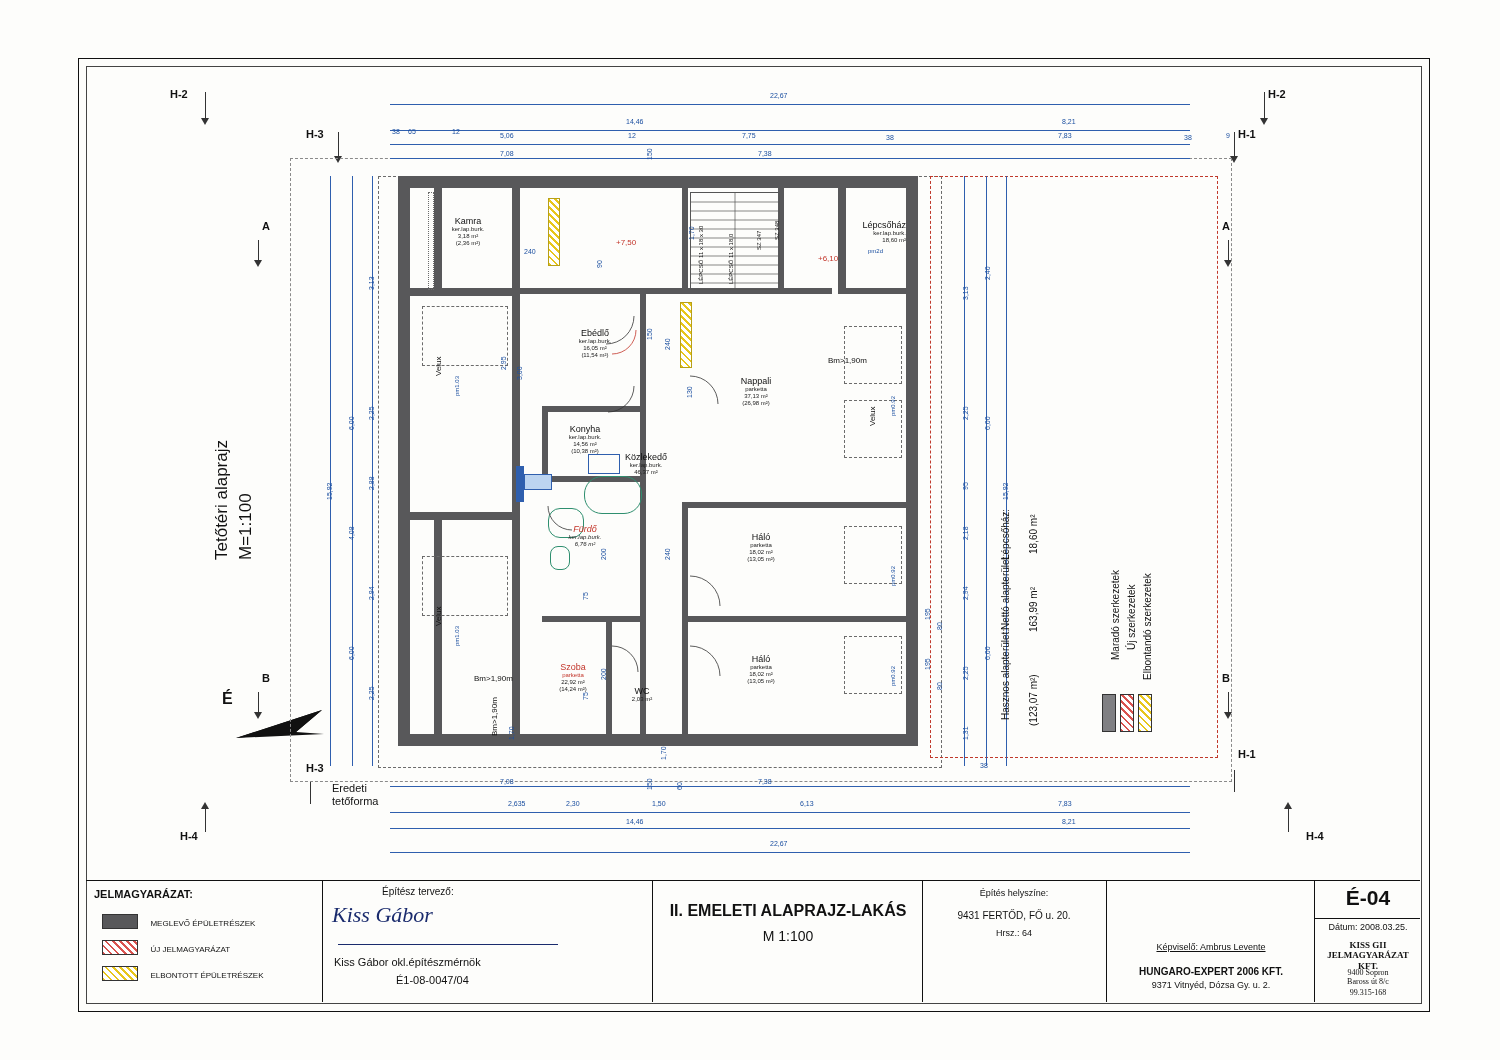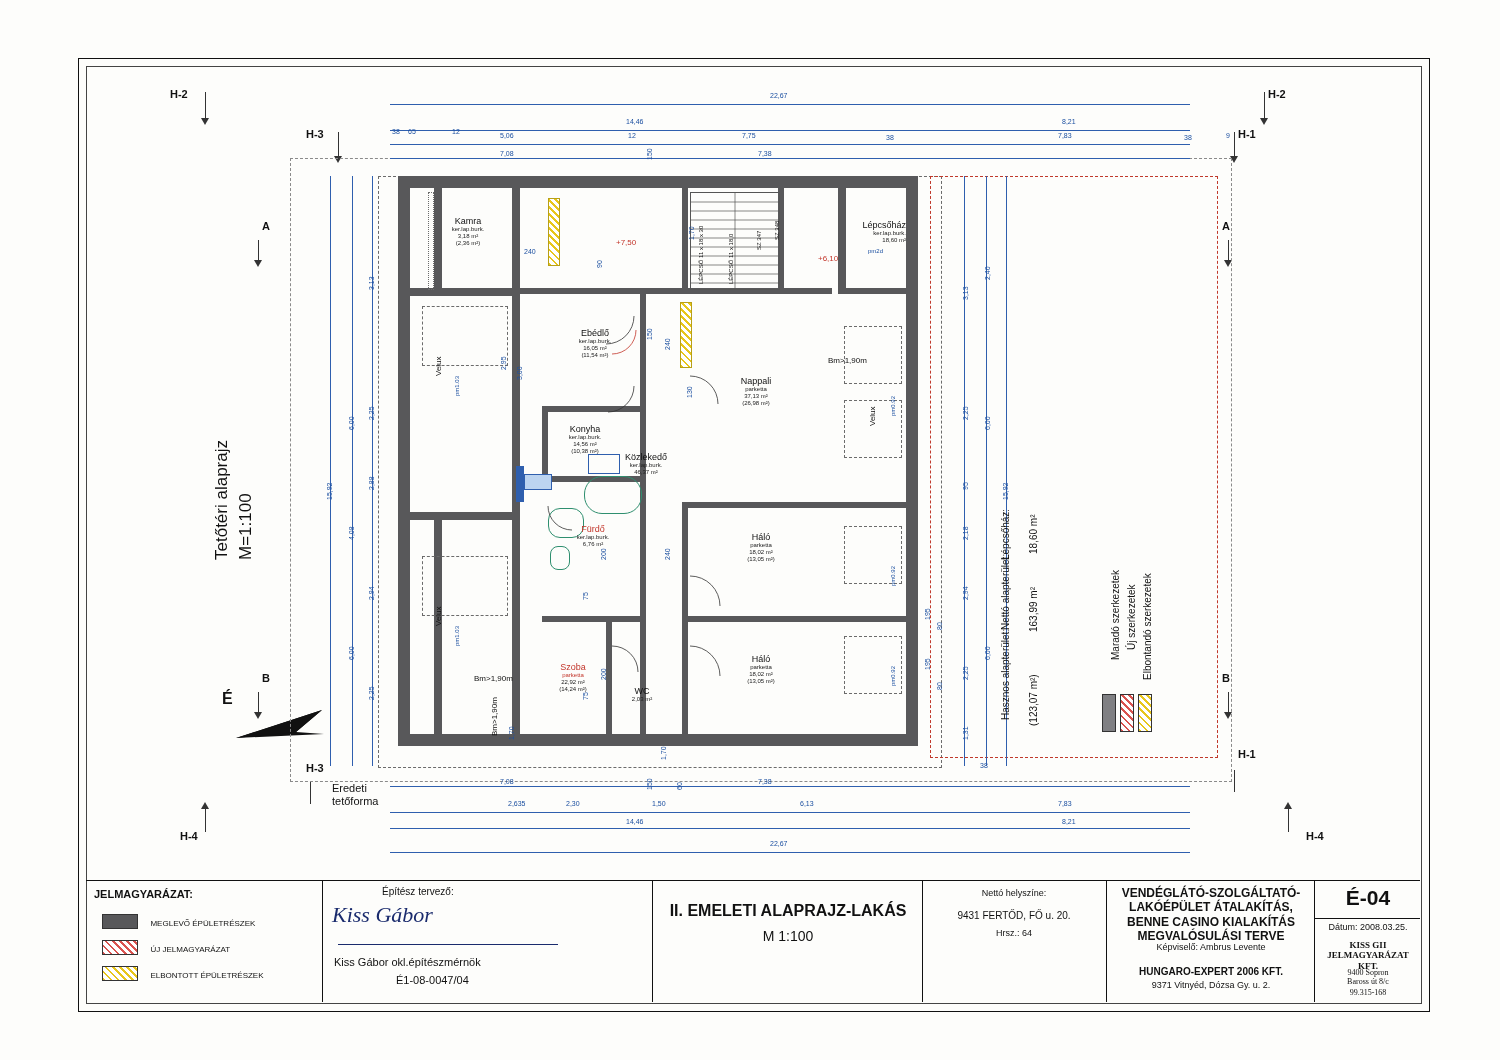--- a/index.html
+++ b/index.html
@@ -205,21 +205,21 @@
       <div class="rmname">Konyha</div>
       <div class="rmsub">ker.lap.burk.</div>
       <div class="rmsub">14,56 m²</div>
       <div class="rmsub">(10,38 m²)</div>
     </div>
     <div class="rm" style="left:218px;top:276px;width:60px;">
       <div class="rmname">Közlekedő</div>
       <div class="rmsub">ker.lap.burk.</div>
       <div class="rmsub">46,37 m²</div>
     </div>
-    <div class="rm red" style="left:160px;top:348px;width:70px;">
+    <div class="rm red" style="left:152px;top:348px;width:70px;font-style:italic;">
       <div class="rmname">Fürdő</div>
       <div class="rmsub" style="color:#222;">ker.lap.burk.</div>
       <div class="rmsub" style="color:#222;">6,76 m²</div>
     </div>
     <div class="rm" style="left:216px;top:510px;width:56px;">
       <div class="rmname">WC</div>
       <div class="rmsub">2,03 m²</div>
     </div>
     <div class="rm red" style="left:132px;top:486px;width:86px;">
       <div class="rmname">Szoba</div>
@@ -434,29 +434,25 @@
 
     <div class="abs t10" style="left:296px;top:6px;">Építész tervező:</div>
     <div class="abs sig" style="left:246px;top:22px;">Kiss Gábor</div>
     <div class="abs" style="left:252px;top:64px;width:220px;height:1px;background:#1a2b6d;"></div>
     <div class="abs t11" style="left:248px;top:76px;">Kiss Gábor okl.építészmérnök</div>
     <div class="abs t11" style="left:290px;top:94px;padding-left:20px;">É1-08-0047/04</div>
 
     <div class="abs t16 b ctr" style="left:570px;top:22px;width:264px;">II. EMELETI ALAPRAJZ-LAKÁS</div>
     <div class="abs t14 ctr" style="left:570px;top:48px;width:264px;">M 1:100</div>
 
-    <div class="abs t9 ctr" style="left:840px;top:8px;width:176px;">Nettó helyszíne:</div>
+    <div class="abs t9 ctr" style="left:840px;top:8px;width:176px;">Építés helyszíne:</div>
     <div class="abs t10 ctr" style="left:840px;top:30px;width:176px;">9431 FERTŐD, FŐ u. 20.</div>
     <div class="abs t9 ctr" style="left:840px;top:48px;width:176px;">Hrsz.: 64</div>
 
-    <div class="abs t12 b ctr" style="left:1024px;top:6px;width:202px;line-height:1.2;white-space:pre-line;">VENDÉGLÁTÓ-SZOLGÁLTATÓ-
-LAKÓÉPÜLET ÁTALAKÍTÁS,
-BENNE CASINO KIALAKÍTÁS
-MEGVALÓSULÁSI TERVE</div>
-    <div class="abs t9 ctr" style="left:1024px;top:62px;width:202px;">Képviselő: Ambrus Levente</div>
+    <div class="abs t9 ctr" style="left:1024px;top:62px;width:202px;text-decoration:underline;">Képviselő: Ambrus Levente</div>
     <div class="abs t10 b ctr" style="left:1024px;top:86px;width:202px;">HUNGARO-EXPERT 2006 KFT.</div>
     <div class="abs t9 ctr" style="left:1024px;top:100px;width:202px;">9371 Vitnyéd, Dózsa Gy. u. 2.</div>
 
     <div class="abs t22 b ctr" style="left:1232px;top:6px;width:100px;">É-04</div>
     <div class="abs t9 ctr" style="left:1232px;top:42px;width:100px;">Dátum: 2008.03.25.</div>
     <div class="abs t9 b ctr" style="left:1232px;top:60px;width:100px;line-height:1.15;white-space:pre-line;font-family:'Liberation Serif',serif;">KISS GII
 JELMAGYARÁZAT KFT.</div>
     <div class="abs t8 ctr" style="left:1232px;top:88px;width:100px;line-height:1.15;white-space:pre-line;font-family:'Liberation Serif',serif;">9400 Sopron
 Baross út 8/c</div>
     <div class="abs t8 ctr" style="left:1232px;top:108px;width:100px;font-family:'Liberation Serif',serif;">99.315-168</div>

